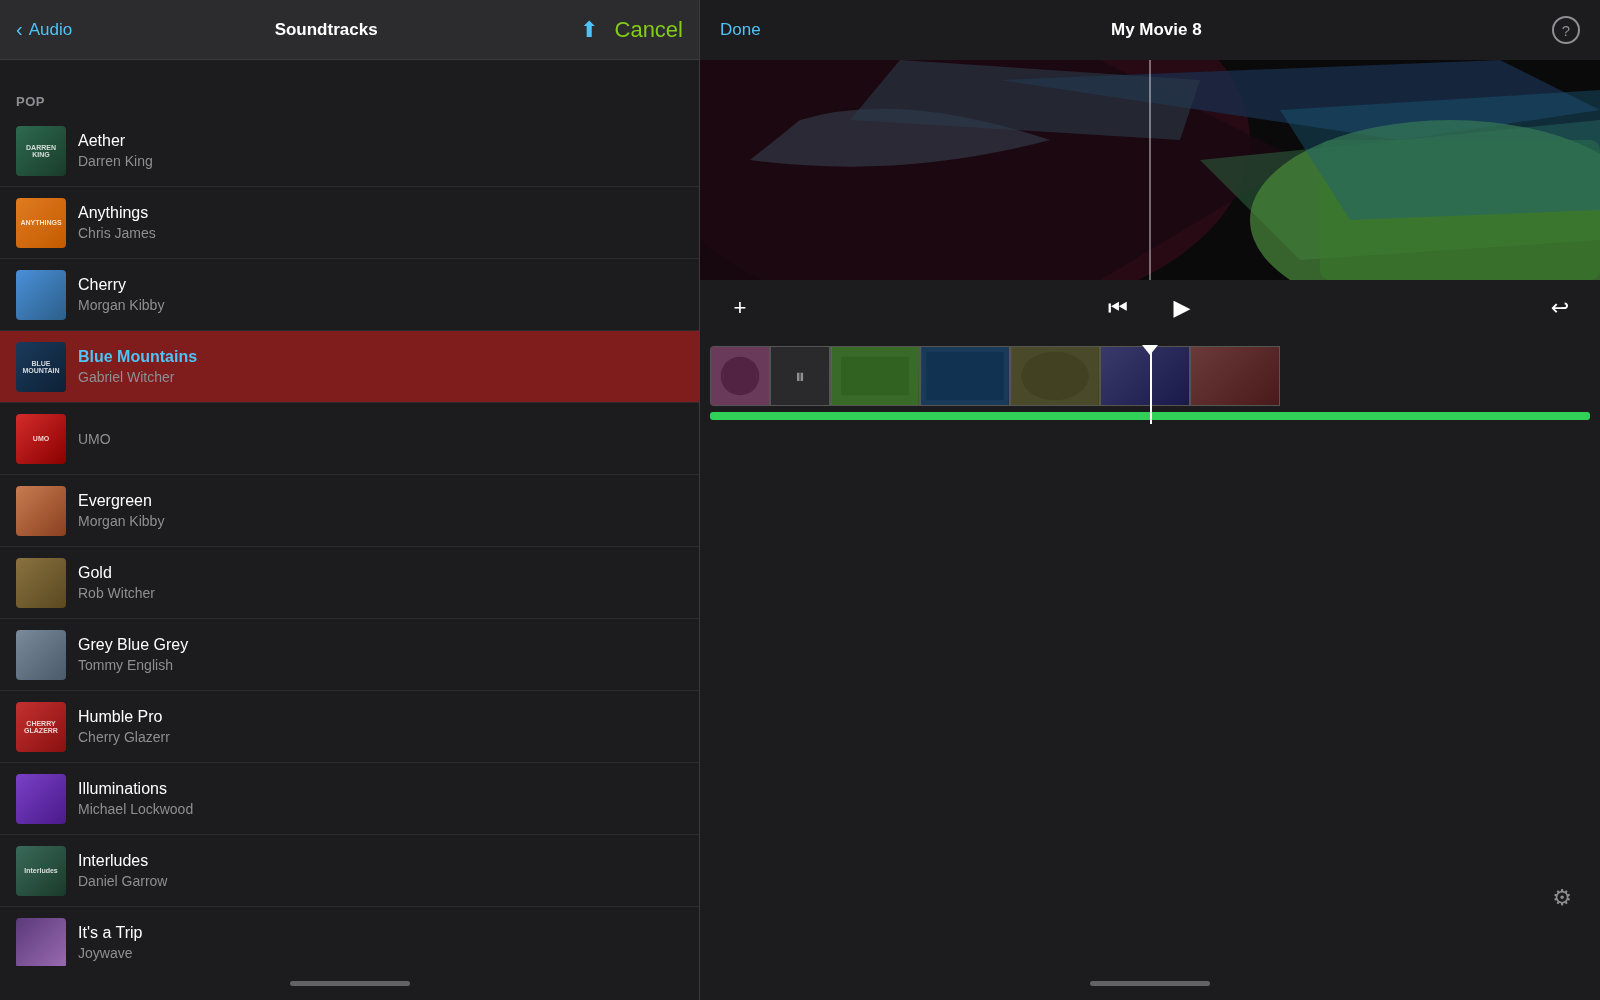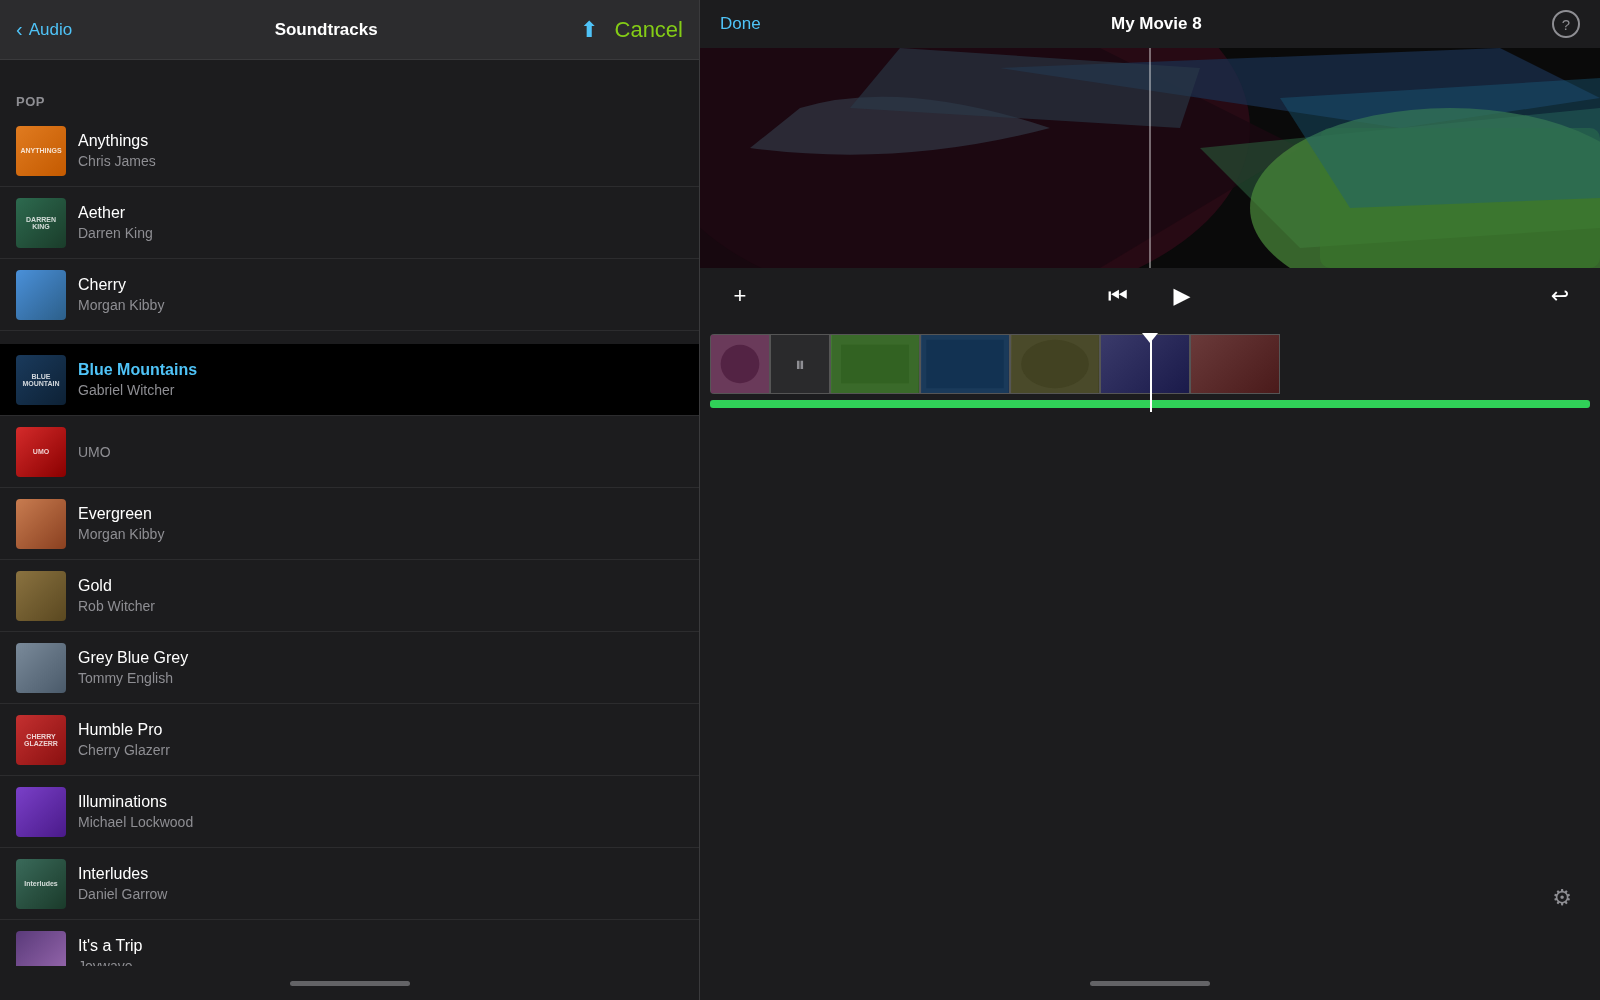--- a/index.html
+++ b/index.html
@@ -88,22 +88,21 @@
     .track-item {
       display: flex;
       align-items: center;
       padding: 8px 16px;
       border-bottom: 1px solid #2c2c2e;
       gap: 12px;
       height: 72px;
     }
 
     .track-item.selected {
-      background: #000000;
-      margin-top: 13px;
+      background: #7f1d1d;
     }
 
     .track-artwork {
       width: 50px;
       height: 50px;
       border-radius: 4px;
       flex-shrink: 0;
       background: #3a3a3c;
       overflow: hidden;
       display: flex;
@@ -178,21 +177,21 @@
       background: #1c1c1e;
       display: flex;
       flex-direction: column;
     }
 
     .movie-header {
       display: flex;
       align-items: center;
       justify-content: space-between;
       padding: 0 20px;
-      height: 48px;
+      height: 60px;
       background: #1c1c1e;
     }
 
     .done-btn {
       color: #4fc3f7;
       font-size: 17px;
     }
 
     .movie-title {
       color: #ffffff;
@@ -417,36 +416,36 @@
       <span class="cloud-icon">⬆</span>
       <span class="cancel-btn">Cancel</span>
     </div>
   </div>
 
   <div class="section-header">POP</div>
 
   <div class="track-list">
 
     <div class="track-item">
+      <div class="track-artwork art-aether">
+        <span class="art-label">DARREN KING</span>
+      </div>
+      <div class="track-info">
+        <div class="track-name">Aether</div>
+        <div class="track-artist">Darren King</div>
+      </div>
+    </div>
+
+    <div class="track-item">
       <div class="track-artwork art-anythings">
         <span class="art-label">ANYTHINGS</span>
       </div>
       <div class="track-info">
         <div class="track-name">Anythings</div>
         <div class="track-artist">Chris James</div>
-      </div>
-    </div>
-
-    <div class="track-item">
-      <div class="track-artwork art-aether">
-        <span class="art-label">DARREN KING</span>
-      </div>
-      <div class="track-info">
-        <div class="track-name">Aether</div>
-        <div class="track-artist">Darren King</div>
       </div>
     </div>
 
     <div class="track-item">
       <div class="track-artwork art-bettie"></div>
       <div class="track-info">
         <div class="track-name">Cherry</div>
         <div class="track-artist">Morgan Kibby</div>
       </div>
     </div>

